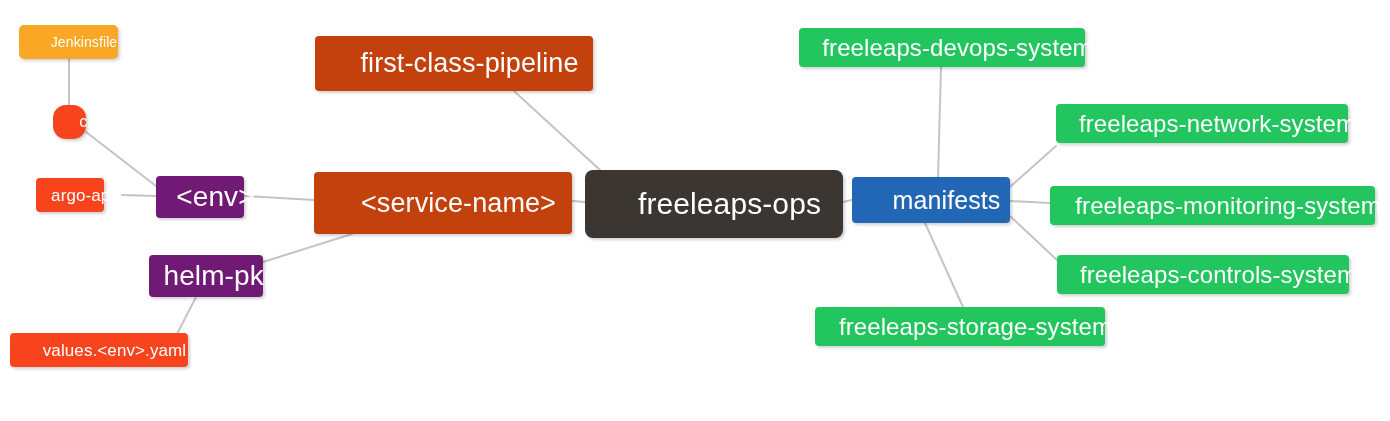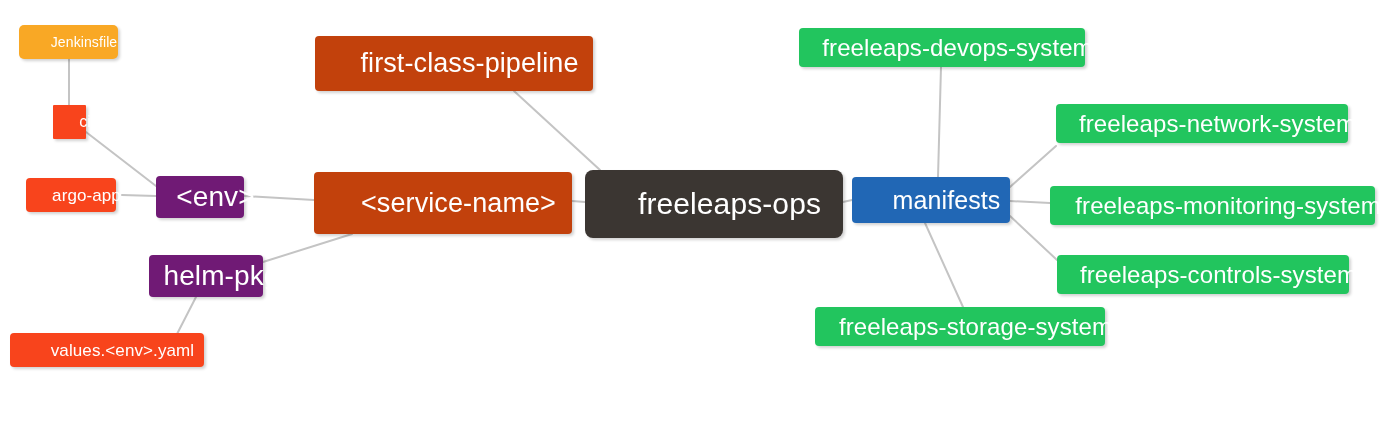--- a/index.html
+++ b/index.html
@@ -62,21 +62,21 @@
     background: #701a75;
     font-size: 28px;
   }
   .n-red {
     background: #f8441c;
     font-size: 17px;
   }
   .n-red-sm {
     background: #f8441c;
     font-size: 16px;
-    border-radius: 1px;
+    border-radius: 13px;
   }
   .n-amber {
     background: #f9a825;
     font-size: 14px;
     border-radius: 5px;
   }
 </style>
 </head>
 <body>
 
@@ -104,16 +104,16 @@
       <div class="node n-blue-sm" style="left: 852px; top: 177px; width: 158px; height: 46px;">manifests</div>
       <div class="node n-green-mid" style="left: 156px; top: 176px; width: 88px; height: 42px;">&lt;env&gt;</div>
       <div class="node n-green-mid" style="left: 149px; top: 255px; width: 114px; height: 42px;">helm-pkg</div>
       <div class="node n-green" style="left: 799px; top: 28px; width: 286px; height: 39px;">freeleaps-devops-system</div>
       <div class="node n-green" style="left: 1056px; top: 104px; width: 292px; height: 39px;">freeleaps-network-system</div>
       <div class="node n-green" style="left: 1050px; top: 186px; width: 325px; height: 39px;">freeleaps-monitoring-system</div>
       <div class="node n-green" style="left: 1057px; top: 255px; width: 292px; height: 39px;">freeleaps-controls-system</div>
       <div class="node n-green" style="left: 815px; top: 307px; width: 290px; height: 39px;">freeleaps-storage-system</div>
       <div class="node n-amber" style="left: 19px; top: 25px; width: 99px; height: 34px;">Jenkinsfile</div>
       <div class="node n-red-sm" style="left: 53px; top: 105px; width: 33px; height: 34px;">ci</div>
-      <div class="node n-red" style="left: 26px; top: 178px; width: 90px; height: 34px;">argo-app</div>
-      <div class="node n-red" style="left: 10px; top: 333px; width: 194px; height: 34px;">values.&lt;env&gt;.yaml</div>
+      <div class="node n-red" style="left: 36px; top: 178px; width: 68px; height: 34px;">argo-app</div>
+      <div class="node n-red" style="left: 10px; top: 333px; width: 178px; height: 34px;">values.&lt;env&gt;.yaml</div>
     </div>
 </div>
 
 </body></html>

